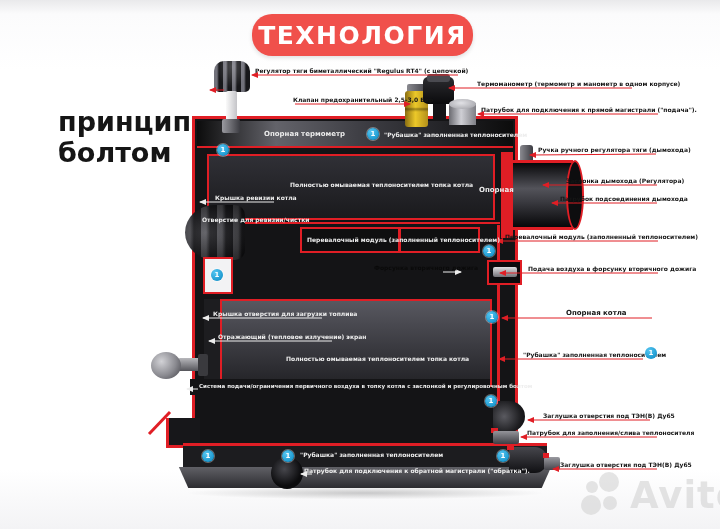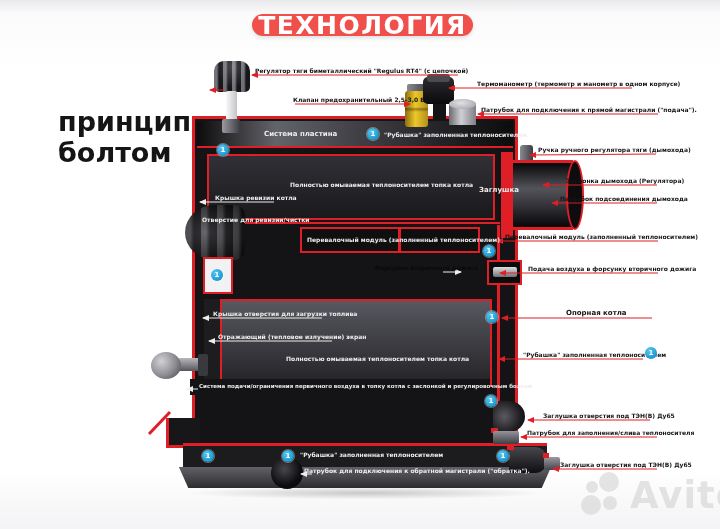--- a/index.html
+++ b/index.html
@@ -3,21 +3,21 @@
 <meta charset="utf-8">
 <style>
   html,body{margin:0;padding:0;background:#fff;}
   #stage{
     position:relative;width:720px;height:529px;overflow:hidden;
     font-family:"DejaVu Sans",sans-serif;
     background:linear-gradient(180deg,#e9e9eb 0px,#fbfbfc 14px,#ffffff 70px,#ffffff 470px,#f3f3f5 529px);
   }
   .part{position:absolute;box-sizing:border-box;}
   .title-pill{
-    position:absolute;left:252px;top:14px;width:221px;height:22px;
+    position:absolute;left:252px;top:14px;width:221px;height:42px;
     background:#f0504b;border-radius:20px;display:flex;align-items:center;justify-content:center;
     box-shadow:0 2px 4px rgba(0,0,0,0.12);
   }
   .title-pill span{color:#fff;font-size:25px;font-weight:bold;letter-spacing:1.5px;}
   .subtitle{position:absolute;left:58px;top:106px;width:148px;text-align:left;
     color:#151515;font-size:27px;font-weight:bold;line-height:31px;}
   .lbl{position:absolute;font-size:6px;font-weight:600;color:#151515;white-space:nowrap;z-index:6;letter-spacing:0;}
   .lbl.w{color:#ededed;}
   .lbl.md{font-size:7px;}
   .lbl.sm{font-size:5.5px;}
@@ -169,25 +169,25 @@
       <line x1="443" y1="272" x2="461" y2="272" marker-end="url(#aw)"></line>
       <line x1="198" y1="389" x2="187" y2="389" marker-end="url(#aw)"></line>
       <line x1="312" y1="474" x2="301" y2="474" marker-end="url(#aw)"></line>
     </g>
   </svg>
 
   <div class="lbl" style="left:255px;top:67px;">Регулятор тяги биметаллический "Regulus RT4" (с цепочкой)</div>
   <div class="lbl" style="left:293px;top:96px;">Клапан предохранительный 2,5-3,0 Бар</div>
   <div class="lbl" style="left:477px;top:80px;">Термоманометр (термометр и манометр в одном корпусе)</div>
   <div class="lbl" style="left:481px;top:106px;">Патрубок для подключения к прямой магистрали ("подача").</div>
-  <div class="lbl md w" style="left:264px;top:130px;">Система пластина</div>
+  <div class="lbl md w" style="left:264px;top:130px;">Опорная термометр</div>
   <div class="lbl w" style="left:384px;top:131px;">"Рубашка" заполненная теплоносителем</div>
   <div class="lbl" style="left:538px;top:146px;">Ручка ручного регулятора тяги (дымохода)</div>
   <div class="lbl w" style="left:290px;top:181px;">Полностью омываемая теплоносителем топка котла</div>
-  <div class="lbl md w" style="left:479px;top:186px;">Заглушка</div>
+  <div class="lbl md w" style="left:479px;top:186px;">Опорная</div>
   <div class="lbl" style="left:566px;top:177px;">Заслонка дымохода (Регулятора)</div>
   <div class="lbl" style="left:560px;top:195px;">Патрубок подсоединения дымохода</div>
   <div class="lbl w" style="left:215px;top:194px;">Крышка ревизии котла</div>
   <div class="lbl w" style="left:202px;top:216px;">Отверстие для ревизии/чистки</div>
   <div class="lbl w" style="left:307px;top:236px;z-index:6;">Перевалочный модуль (заполненный теплоносителем)</div>
   <div class="lbl" style="left:505px;top:233px;">Перевалочный модуль (заполненный теплоносителем)</div>
   <div class="lbl" style="left:374px;top:264px;color:#0a0a0a;">Форсунка вторичного дожига</div>
   <div class="lbl" style="left:528px;top:265px;">Подача воздуха в форсунку вторичного дожига</div>
   <div class="lbl md" style="left:566px;top:309px;">Опорная котла</div>
   <div class="lbl w" style="left:213px;top:310px;">Крышка отверстия для загрузки топлива</div>

